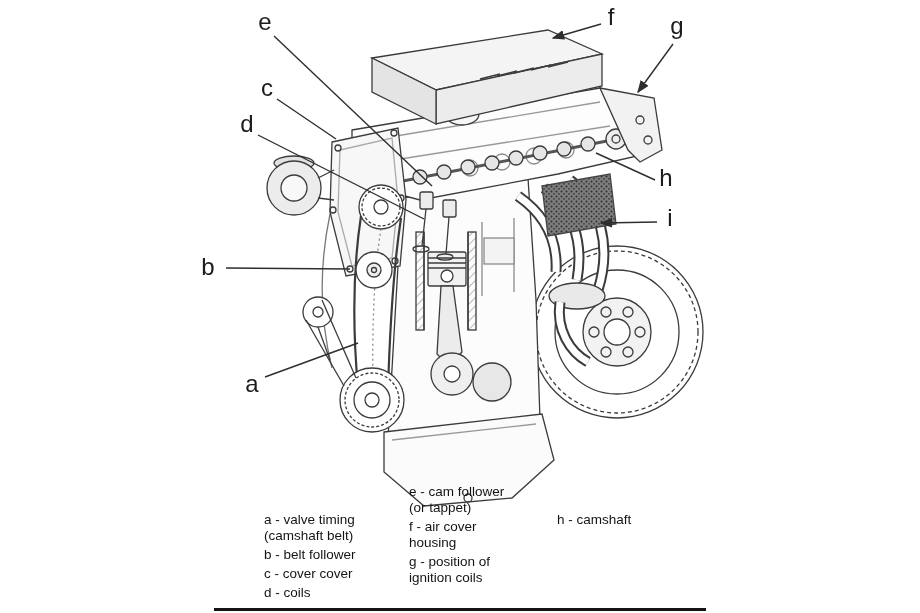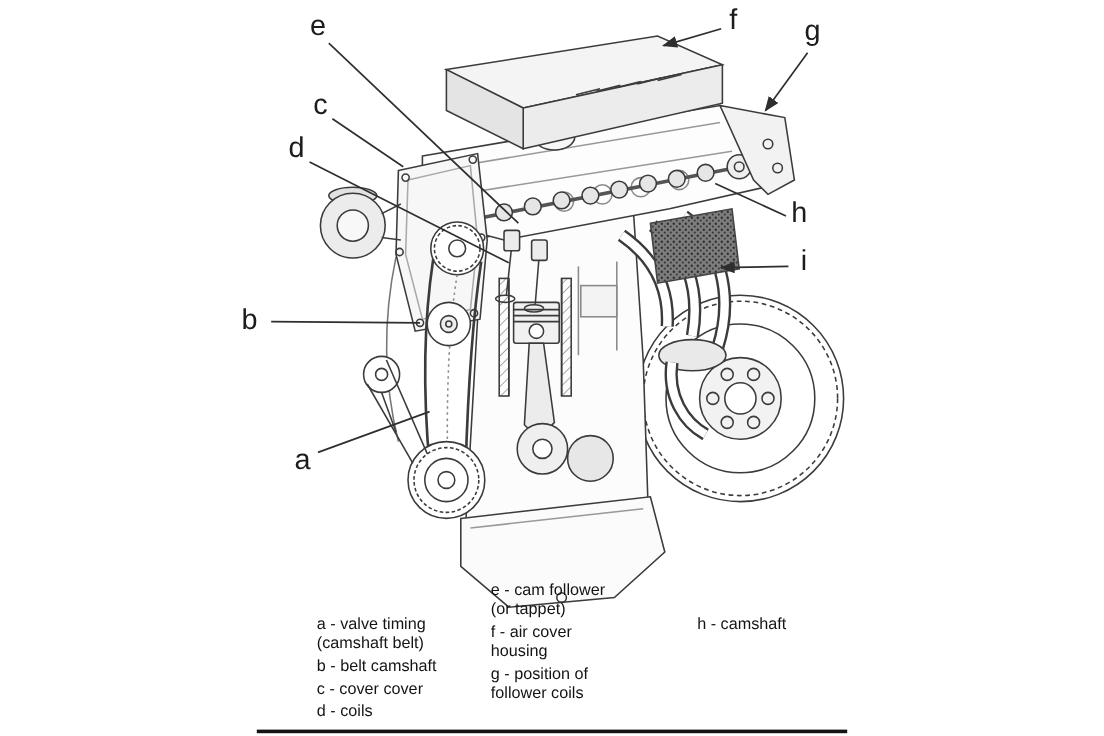--- a/index.html
+++ b/index.html
@@ -193,28 +193,28 @@
   <div class="callout" style="left:267px;top:88px">c</div>
   <div class="callout" style="left:247px;top:124px">d</div>
   <div class="callout" style="left:666px;top:178px">h</div>
   <div class="callout" style="left:670px;top:218px">i</div>
   <div class="callout" style="left:208px;top:267px">b</div>
   <div class="callout" style="left:252px;top:384px">a</div>
 
   <div>
     <div class="legend-col" style="left:264px;top:512px;width:118px">
       <div class="legend-item">a - valve timing (camshaft belt)</div>
-      <div class="legend-item">b - belt camshaft</div>
+      <div class="legend-item">b - belt follower</div>
       <div class="legend-item">c - cover cover</div>
       <div class="legend-item">d - coils</div>
     </div>
     <div class="legend-col" style="left:409px;top:484px;width:112px">
       <div class="legend-item">e - cam follower (or tappet)</div>
       <div class="legend-item">f - air cover housing</div>
-      <div class="legend-item">g - position of follower coils</div>
+      <div class="legend-item">g - position of ignition coils</div>
     </div>
-    <div class="legend-col" style="left:581px;top:512px;width:98px">
+    <div class="legend-col" style="left:557px;top:512px;width:98px">
       <div class="legend-item">h - camshaft</div>
     </div>
   </div>
 
   <div class="bottom-rule" style="left:214px;top:608px;width:492px;height:3px"></div>
 </div>
 
 </body></html>

